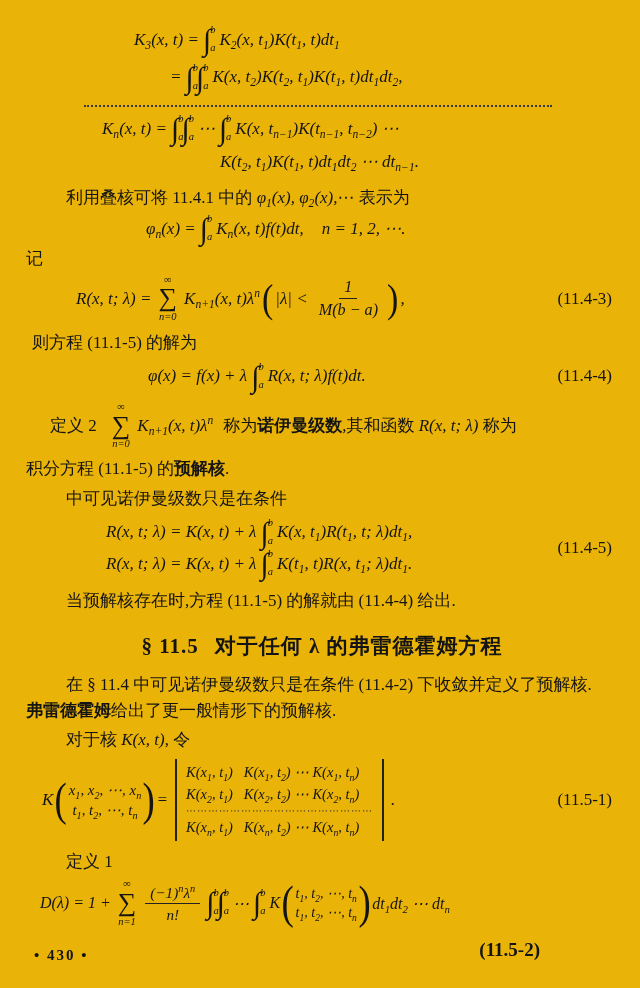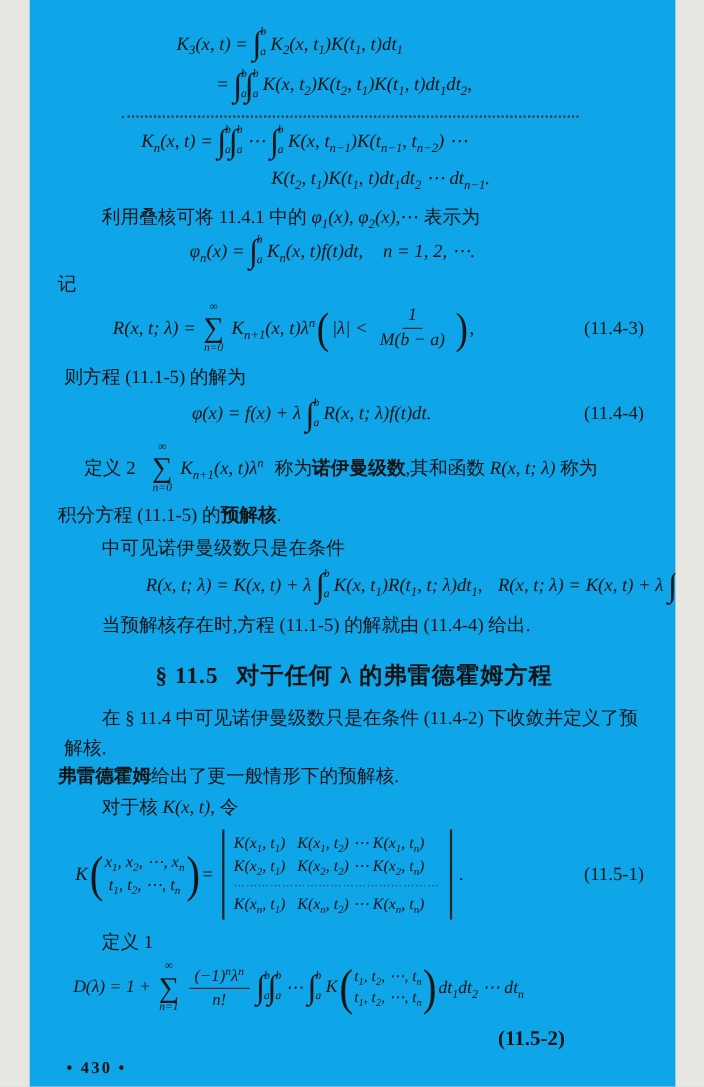--- a/index.html
+++ b/index.html
@@ -1,20 +1,20 @@
 <!DOCTYPE html>
 <html><head>
 <meta charset="utf-8">
 <style>
   html,body{margin:0;padding:0;background:#e8e6e0;}
   .page{
     position:relative;
-    width:587px;height:988px;
+    width:640px;height:988px;
     margin:0 auto;
-    background:#0ea5e9;
+    background:#eab308;
     color:#141414;
     box-sizing:border-box;
     padding:24px 28px 0 32px;
     overflow:hidden;
     font-family:"Liberation Serif","DejaVu Serif",serif;
     font-size:17px;
   }
   
   .cn{margin:0;line-height:1.55;font-style:normal;}
   .ind{text-indent:34px;}
@@ -53,30 +53,30 @@
   
   .det{display:inline-flex;flex-direction:column;gap:5px;
        border-left:2px solid #222;border-right:2px solid #222;
        padding:5px 9px;margin:0 5px;font-size:14.5px;line-height:1.15;}
   .drow{white-space:pre;}
   .dotsrow{font-size:10px;letter-spacing:1px;line-height:.7;color:#333;font-style:normal;}
   
   .dotline{border-top:2.2px dotted #3a3a3a;height:0;margin:12px 60px 6px 52px;}
   
   .pairwrap{display:flex;align-items:center;margin-left:72px;margin-top:4px;}
-  .paircol{display:flex;gap:10px;}
+  .paircol{display:flex;flex-direction:column;}
   
   .heading{margin:18px 0 12px;text-align:center;font-weight:700;font-size:21px;letter-spacing:1px;font-style:normal;}
   .heading .hs{margin-right:16px;}
   
   .dsize{font-size:16px;}
   .tagline{display:flex;margin-top:12px;padding-right:72px;font-size:19px;}
   .tagline .tag{margin-left:auto;font-weight:600;}
   
-  .pagenum{position:absolute;left:34px;bottom:8px;font-weight:700;font-size:15px;letter-spacing:2px;font-style:normal;}
+  .pagenum{position:absolute;left:34px;bottom:24px;font-weight:700;font-size:15px;letter-spacing:2px;font-style:normal;}
 </style>
 </head>
 <body>
 
 <div class="page">
 
   <div class="eqline" style="margin-left:100px">
     <span class="m">K<sub>3</sub>(x, t) =</span>
     <span class="intg">
         <span class="ig">∫</span>
@@ -218,20 +218,21 @@
       </div>
       <div class="eqline">
         <span class="m">R(x, t; λ) = K(x, t) + λ</span>
         <span class="intg">
             <span class="ig">∫</span>
             <span class="il">
               <span class="up">b</span>
               <span class="lo">a</span>
             </span>
           </span>
+        <span class="m">K(t<sub>1</sub>, t)R(x, t<sub>1</sub>; λ)dt<sub>1</sub>.</span>
       </div>
     </div>
     <span class="tag" style="font-style:normal">(11.4-5)</span>
   </div>
 
   <p class="cn ind" style="margin-top:8px">当预解核存在时,方程 (11.1-5) 的解就由 (11.4-4) 给出.</p>
 
   <h2 class="heading">
     <span class="hs">§ 11.5</span><span>对于任何 λ 的弗雷德霍姆方程</span>
   </h2>

